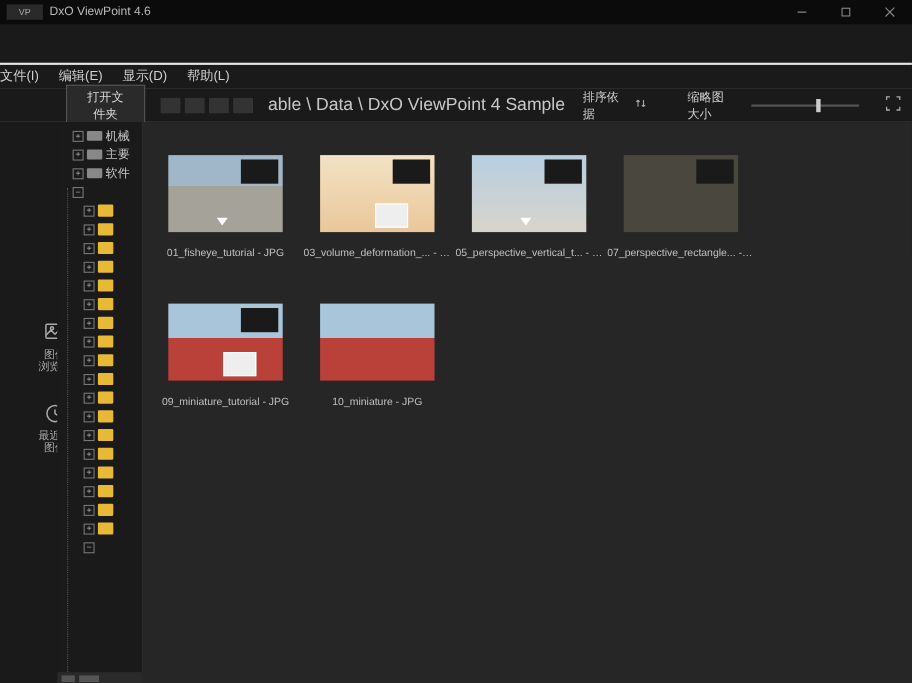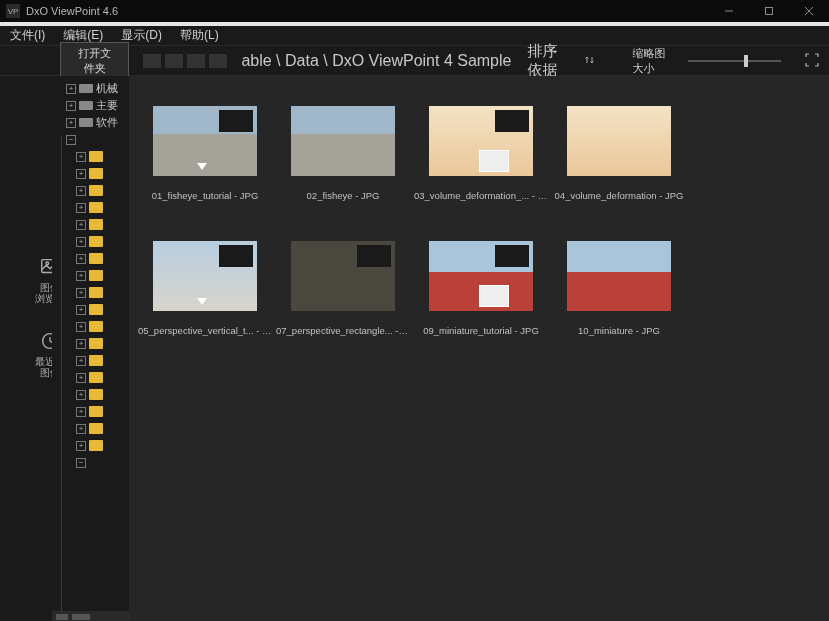--- a/index.html
+++ b/index.html
@@ -11,39 +11,39 @@
   overflow: hidden;
   display: flex; flex-direction: column;
 }
 
 .titlebar {
   height: 22px; background: #0b0b0b;
   display: flex; align-items: center;
   padding-left: 6px;
 }
 .titlebar .appicon {
-  width: 14px; height: 14px; background: #2a2a2a;
+  width: 33px; height: 14px; background: #2a2a2a;
   display: flex; align-items: center; justify-content: center;
   font-size: 8px; color: #aaa; margin-right: 6px;
 }
 .titlebar .title { color: #b8b8b8; font-size: 11px; }
 .titlebar .spacer { flex: 1; }
 .titlebar .winbtn {
   width: 40px; height: 22px;
   display: flex; align-items: center; justify-content: center;
   color: #888;
 }
 .titlebar .winbtn svg { width: 10px; height: 10px; }
 
 .menubar {
   height: 24px; background: #1a1a1a;
-  border-top: 4px solid #e5e5e5;
+  border-top: 2px solid #e5e5e5;
   border-bottom: 1px solid #2a2a2a;
   display: flex; align-items: center;
-  padding-left: 10px; gap: 18px;
+  gap: 18px; margin-top: 35px;
 }
 .menubar .menuitem { color: #d0d0d0; font-size: 12px; cursor: default; }
 
 .toolbar {
   height: 30px;
   display: flex; align-items: center;
   padding: 0 10px 0 60px; gap: 10px;
   border-bottom: 1px solid #2a2a2a;
 }
 .toolbar .openbtn {
@@ -52,21 +52,21 @@
   background: #2a2a2a; color: #d8d8d8;
   font-size: 11px;
 }
 .toolbar .truncated {
   display: flex; gap: 4px; align-items: center; margin-left: 4px;
 }
 .toolbar .trunc-chip {
   width: 18px; height: 14px; background: #333;
 }
 .toolbar .path { color: #c8c8c8; font-size: 16px; margin-left: 4px; flex-shrink: 0; }
-.toolbar .sortlabel { color: #d0d0d0; font-size: 15px; margin-left: 6px; }
+.toolbar .sortlabel { color: #d0d0d0; font-size: 11px; margin-left: 6px; }
 .toolbar .sorticon { color: #aaa; margin-left: 4px; }
 .toolbar .sizelabel { color: #d0d0d0; font-size: 11px; margin-left: 26px; }
 .toolbar .slider {
   position: relative; width: 130px; height: 2px;
   background: #555; margin-left: 6px;
 }
 .toolbar .slider .knob {
   position: absolute; top: -5px; left: 60%;
   width: 4px; height: 12px; background: #ccc;
 }
@@ -346,33 +346,25 @@
   <div class="content">
     <div class="grid" id="grid">
         <div class="thumbcell">
           <div class="thumb tt-fisheye">
             <div class="overlay"></div>
             <div class="arrow"></div>
           </div>
           <div class="caption">01_fisheye_tutorial - JPG</div>
         </div>
         <div class="thumbcell">
-          <div class="thumb tt-fisheye"></div>
-          <div class="caption">02_fisheye - JPG</div>
-        </div>
-        <div class="thumbcell">
           <div class="thumb tt-beach">
             <div class="overlay"></div>
             <div class="mini"></div>
           </div>
           <div class="caption">03_volume_deformation_... - JPG</div>
-        </div>
-        <div class="thumbcell">
-          <div class="thumb tt-beach"></div>
-          <div class="caption">04_volume_deformation - JPG</div>
         </div>
         <div class="thumbcell">
           <div class="thumb tt-street">
             <div class="overlay"></div>
             <div class="arrow"></div>
           </div>
           <div class="caption">05_perspective_vertical_t... - JPG</div>
         </div>
         <div class="thumbcell">
           <div class="thumb tt-frame">

